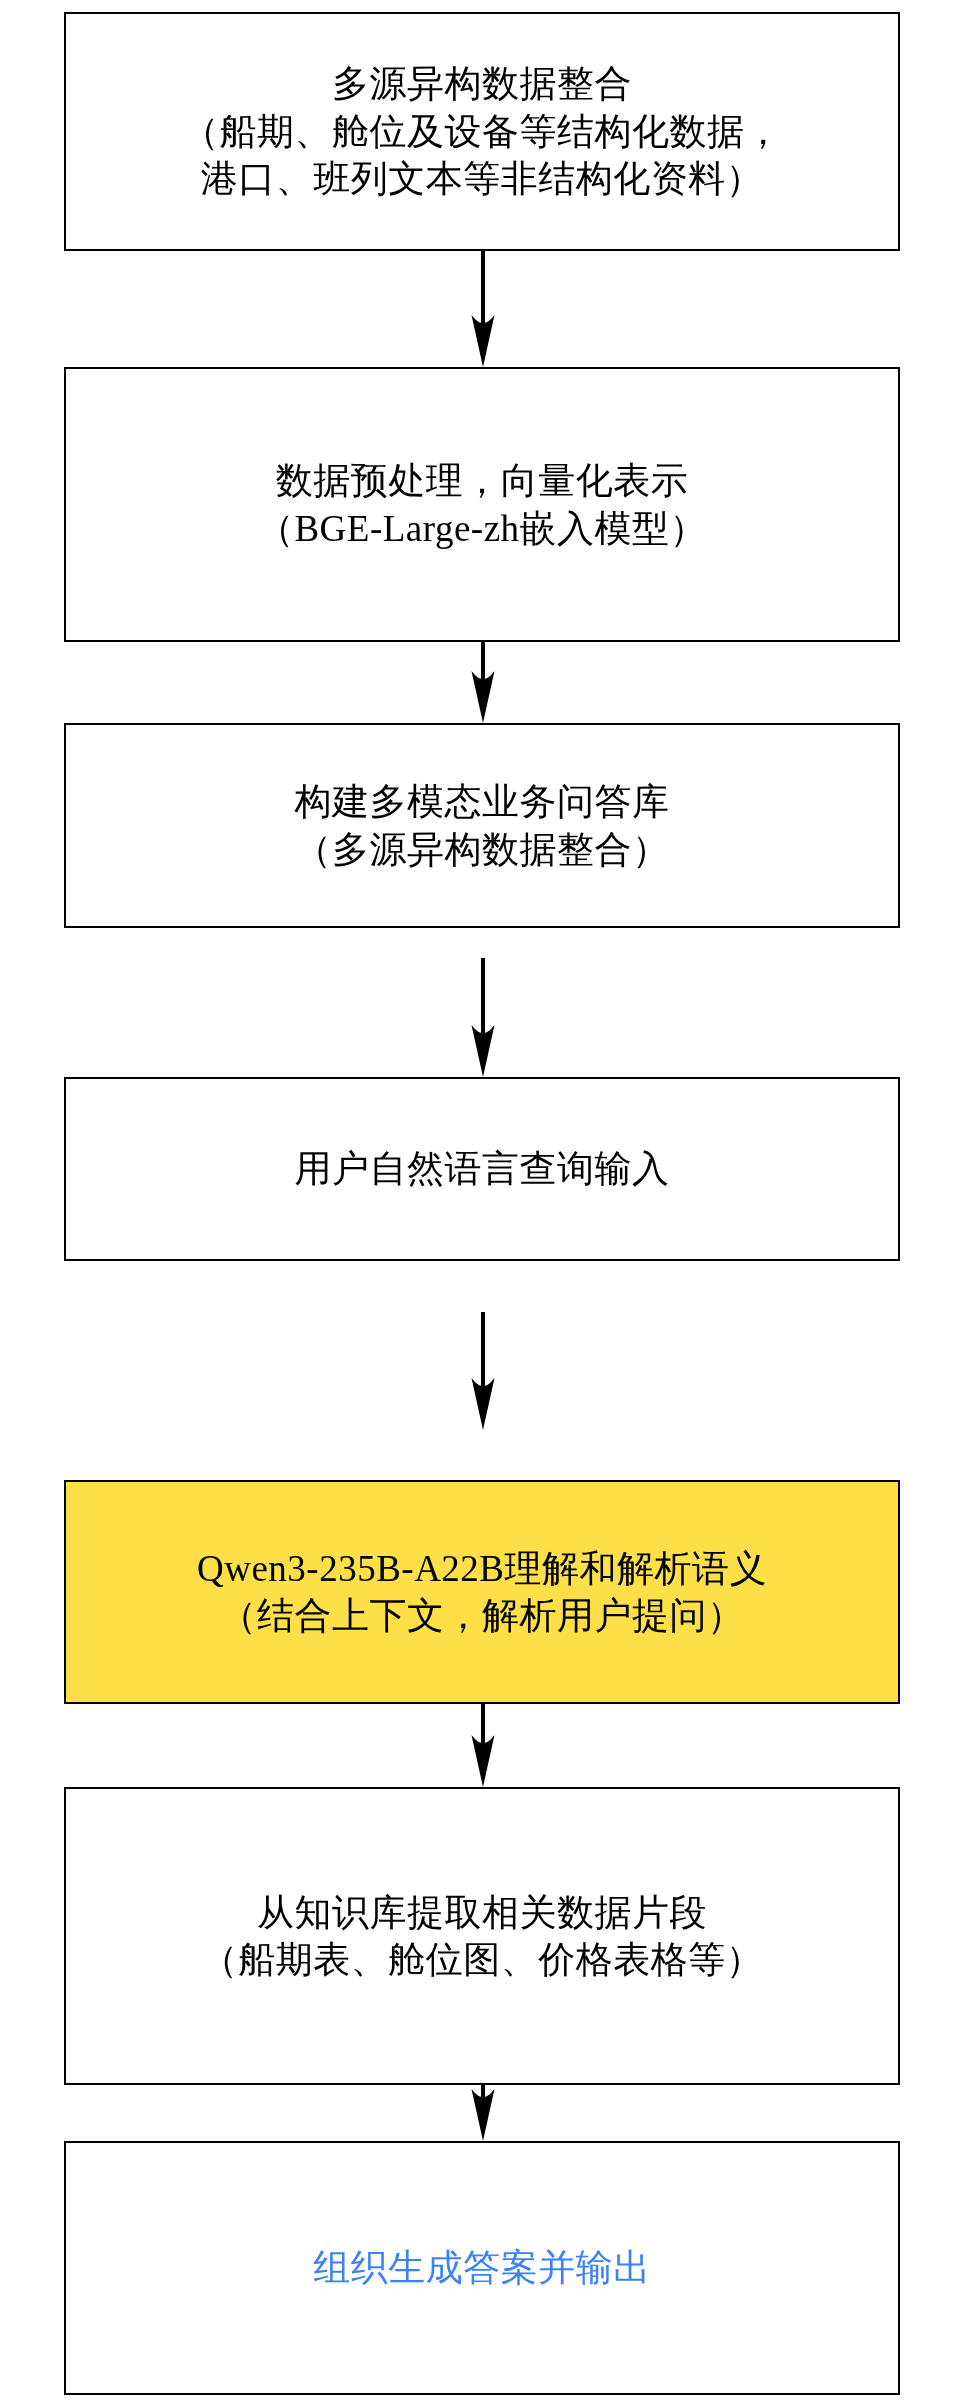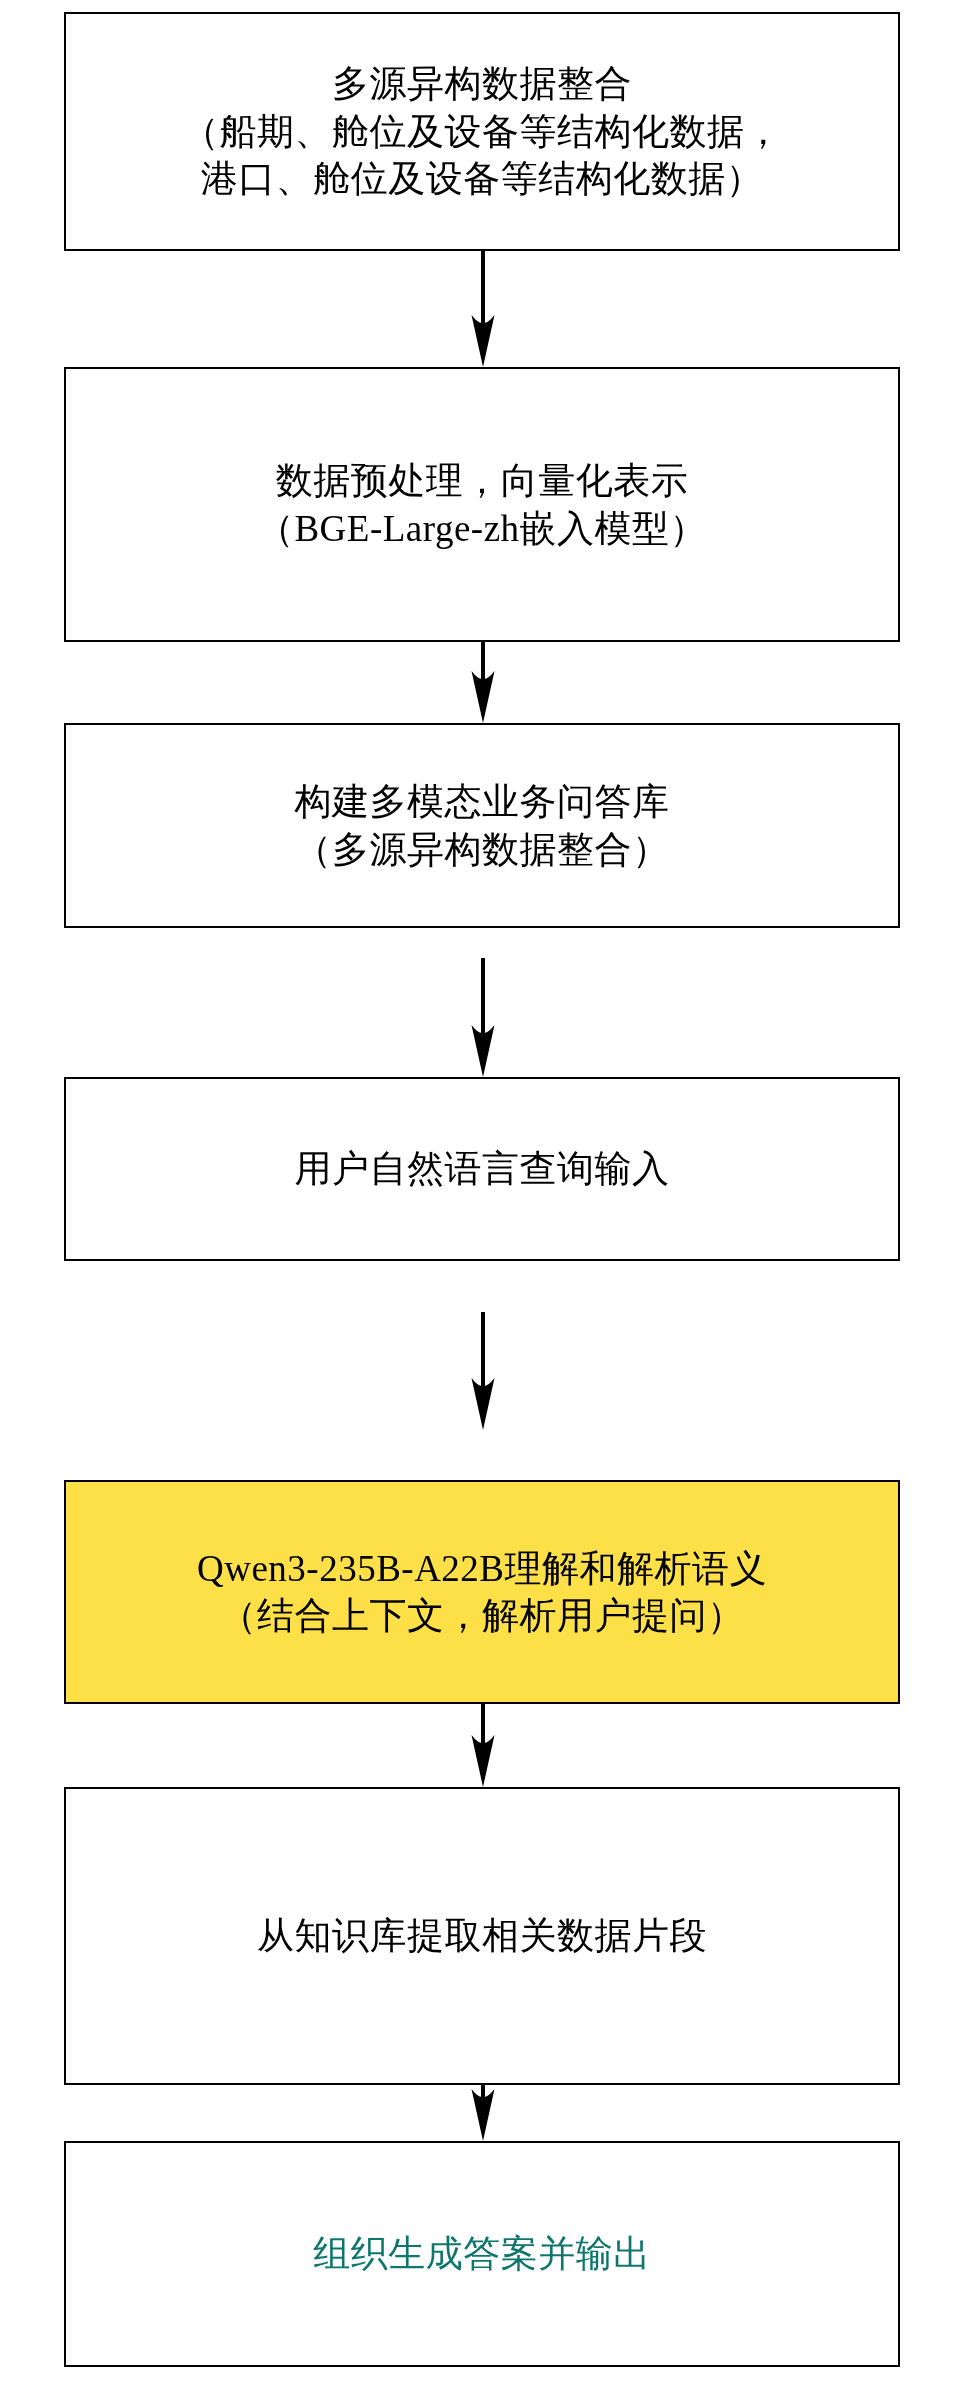--- a/index.html
+++ b/index.html
@@ -91,36 +91,37 @@
     </div>
     <div class="connector" style="top: 2022px; height: 119px;">
       <svg width="60" height="119" viewBox="0 0 60 119">
         <line x1="30" y1="0" x2="30" y2="81" stroke="#000000" stroke-width="4"></line>
         <path d="M 30 119 L 18.5 67 Q 25.5 76 30 75 Q 34.5 76 41.5 67 Z" fill="#000000"></path>
       </svg>
     </div>
     <div class="node" style="top: 12px; height: 239px; border-color: rgb(0, 0, 0); background: rgb(255, 255, 255); color: rgb(0, 0, 0);">
       <span class="node-line">多源异构数据整合</span>
       <span class="node-line">（船期、舱位及设备等结构化数据，</span>
-      <span class="node-line">港口、舱位及设备等结构化数据）</span>
+      <span class="node-line">港口、班列文本等非结构化资料）</span>
     </div>
     <div class="node" style="top: 367px; height: 275px; border-color: rgb(0, 0, 0); background: rgb(255, 255, 255); color: rgb(0, 0, 0);">
       <span class="node-line">数据预处理，向量化表示</span>
       <span class="node-line">（BGE-Large-zh嵌入模型）</span>
     </div>
     <div class="node" style="top: 723px; height: 205px; border-color: rgb(0, 0, 0); background: rgb(255, 255, 255); color: rgb(0, 0, 0);">
       <span class="node-line">构建多模态业务问答库</span>
       <span class="node-line">（多源异构数据整合）</span>
     </div>
     <div class="node" style="top: 1077px; height: 184px; border-color: rgb(0, 0, 0); background: rgb(255, 255, 255); color: rgb(0, 0, 0);">
       <span class="node-line">用户自然语言查询输入</span>
     </div>
     <div class="node" style="top: 1480px; height: 224px; border-color: rgb(0, 0, 0); background: #fde047; color: rgb(0, 0, 0);">
       <span class="node-line">Qwen3-235B-A22B理解和解析语义</span>
       <span class="node-line">（结合上下文，解析用户提问）</span>
     </div>
     <div class="node" style="top: 1787px; height: 298px; border-color: rgb(0, 0, 0); background: rgb(255, 255, 255); color: rgb(0, 0, 0);">
       <span class="node-line">从知识库提取相关数据片段</span>
+      <span class="node-line">（船期表、舱位图、价格表格等）</span>
     </div>
-    <div class="node" style="top: 2141px; height: 226px; border-color: rgb(0, 0, 0); background: rgb(255, 255, 255); color: #0f766e; gap: 16px;">
+    <div class="node" style="top: 2141px; height: 254px; border-color: rgb(0, 0, 0); background: rgb(255, 255, 255); color: #3b82f6; gap: 16px;">
       <span class="node-line">组织生成答案并输出</span>
     </div>
   </div>
 
 </body></html>

